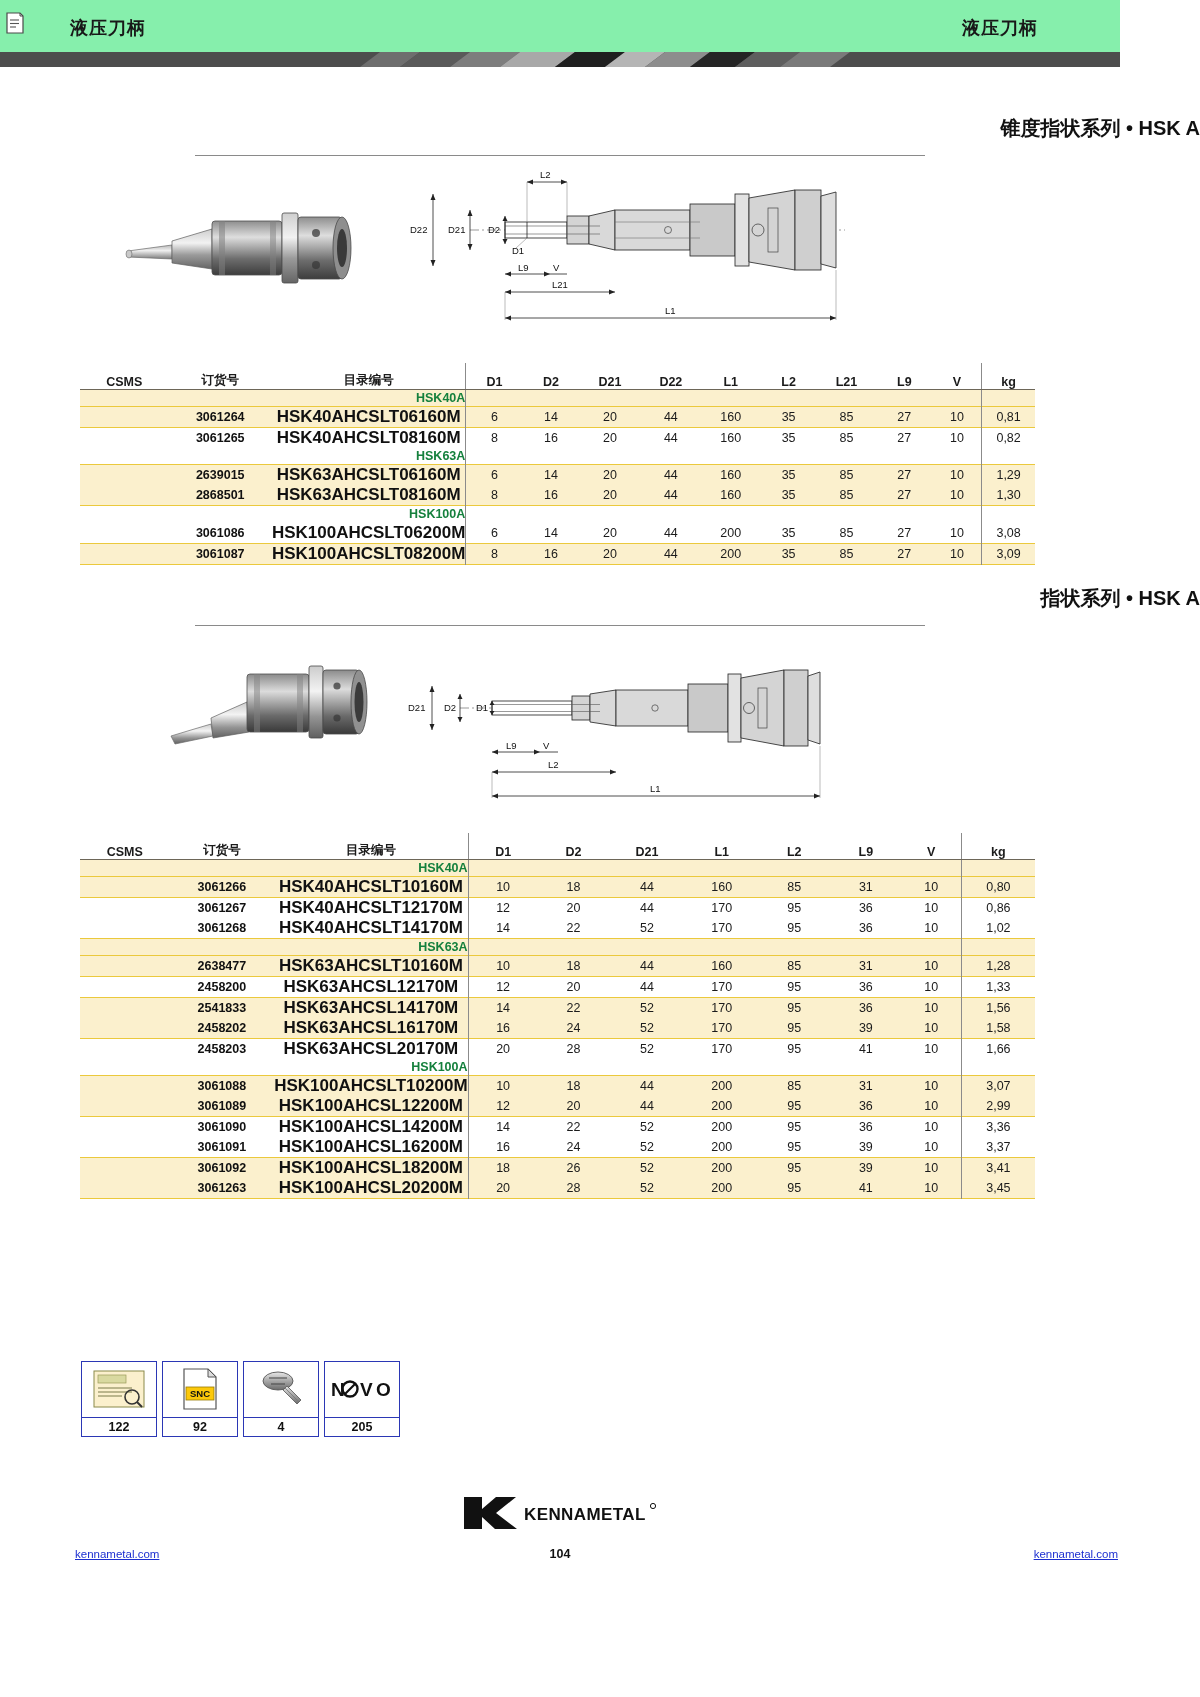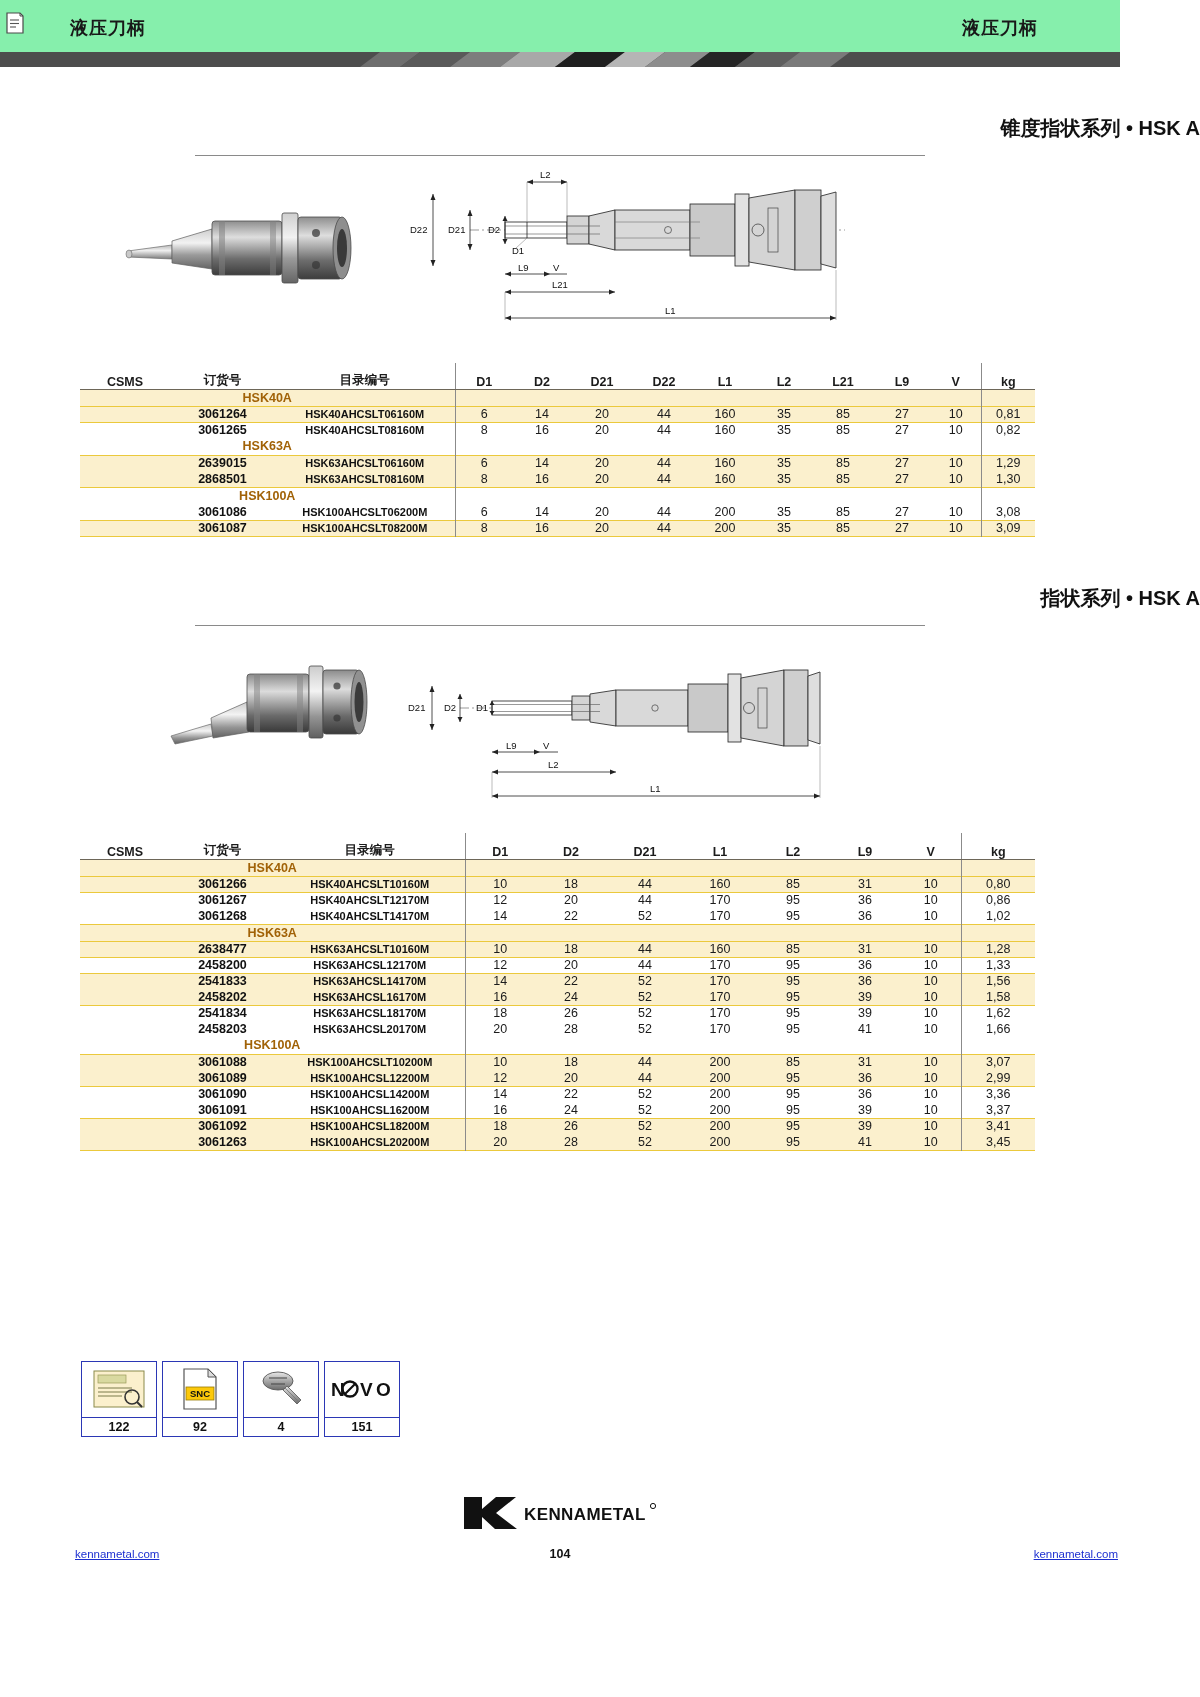--- a/index.html
+++ b/index.html
@@ -52,32 +52,32 @@
   
   .tbl { position: absolute; border-collapse: collapse; }
   .tbl td, .tbl th { padding: 0; }
   .hdr-cell {
     font-size: 12.5px; font-weight: bold; color: #1b1b1b;
     text-align: center; height: 26px; vertical-align: bottom;
     padding-bottom: 4px;
   }
   .hdr-underline { border-bottom: 1.6px solid #6d6658; }
   .grp-cell {
-    font-size: 12.5px; font-weight: bold; color: #a16207;
-    text-align: center; padding-left: 2px; height: 17px;
+    font-size: 12.5px; font-weight: bold; color: #15803d;
+    text-align: right; padding-left: 2px; height: 17px;
   }
   .row-cell {
     font-size: 12.5px; text-align: center; height: 16px;
     color: #1b1b1b; font-weight: normal;
   }
   .ord-cell {
     font-size: 12.5px; font-weight: bold; text-align: center; color: #111;
   }
   .cat-cell {
-    font-size: 11px; font-weight: bold; text-align: center; color: #111;
+    font-size: 17px; font-weight: bold; text-align: center; color: #111;
   }
   .band { background: #FBF0CD; }
   .band-top { border-top: 1.2px solid #EBC93C; padding-left: 12px; }
   .band-bot { border-bottom: 1.2px solid #EBC93C; }
   .vsep { border-left: 1.1px solid #8b8b8b; }
 
   
   .iconbox {
     position: absolute; width: 76px; height: 76px;
     border: 1.4px solid #2b37b5; background: #fff;
@@ -630,33 +630,20 @@
         <td class="row-cell">24</td>
         <td class="row-cell">52</td>
         <td class="row-cell">170</td>
         <td class="row-cell">95</td>
         <td class="row-cell">39</td>
         <td class="row-cell">10</td>
         <td class="row-cell vsep">1,58</td>
       </tr>
       <tr>
         <td class="row-cell"></td>
-        <td class="ord-cell">2541834</td>
-        <td class="cat-cell">HSK63AHCSL18170M</td>
-        <td class="row-cell vsep">18</td>
-        <td class="row-cell">26</td>
-        <td class="row-cell">52</td>
-        <td class="row-cell">170</td>
-        <td class="row-cell">95</td>
-        <td class="row-cell">39</td>
-        <td class="row-cell">10</td>
-        <td class="row-cell vsep">1,62</td>
-      </tr>
-      <tr>
-        <td class="row-cell"></td>
         <td class="ord-cell">2458203</td>
         <td class="cat-cell">HSK63AHCSL20170M</td>
         <td class="row-cell vsep">20</td>
         <td class="row-cell">28</td>
         <td class="row-cell">52</td>
         <td class="row-cell">170</td>
         <td class="row-cell">95</td>
         <td class="row-cell">41</td>
         <td class="row-cell">10</td>
         <td class="row-cell vsep">1,66</td>
@@ -797,21 +784,21 @@
   <div class="iconbox" style="left:324px;top:1361px;">
     <div class="art">
       <svg width="66" height="26" viewBox="0 0 66 26">
         <text x="2" y="20" font-family="Liberation Sans, sans-serif" font-size="19" font-weight="bold" fill="#111">N</text>
         <circle cx="21" cy="13" r="7.5" fill="none" stroke="#111" stroke-width="2.4"></circle>
         <line x1="16" y1="18" x2="26" y2="8" stroke="#111" stroke-width="2.2"></line>
         <text x="31" y="20" font-family="Liberation Sans, sans-serif" font-size="19" font-weight="bold" fill="#111">V</text>
         <text x="47" y="20" font-family="Liberation Sans, sans-serif" font-size="19" font-weight="bold" fill="#111">O</text>
       </svg>
     </div>
-    <div class="pnum">151</div>
+    <div class="pnum">205</div>
   </div>
 
   <div class="logo-wrap" style="top:1495px;">
     <svg width="200" height="36" viewBox="0 0 200 36">
       <path d="M4 2 L22 2 L22 14 L36 2 L56 2 L36 18 L57 34 L35 34 L22 22 L22 34 L4 34 Z" fill="#111"></path>
       <text x="64" y="25" font-family="Liberation Sans, sans-serif" font-size="17" font-weight="bold" fill="#111" letter-spacing="0.4">KENNAMETAL</text>
       <circle cx="193" cy="11" r="2.6" fill="none" stroke="#111" stroke-width="1"></circle>
     </svg>
   </div>
 

